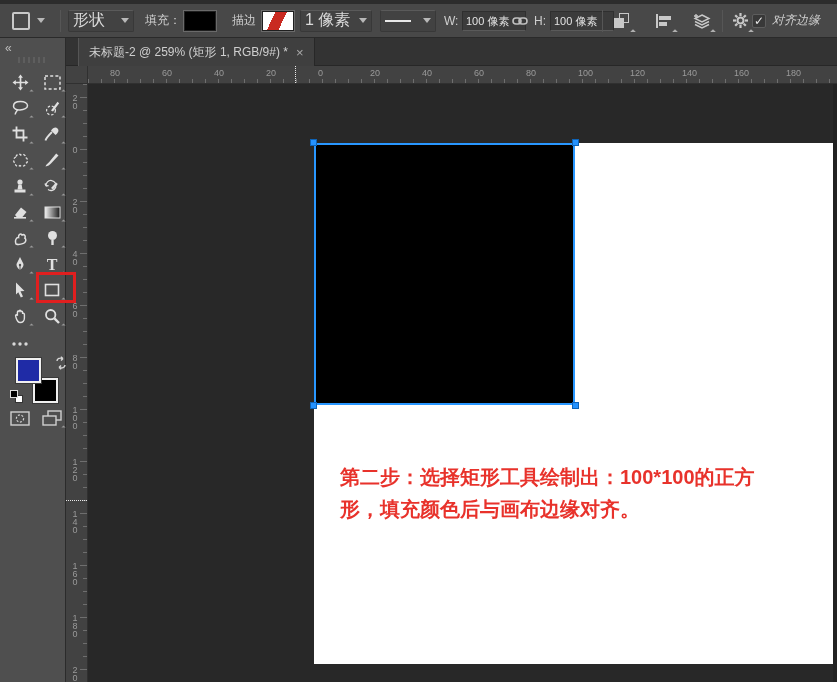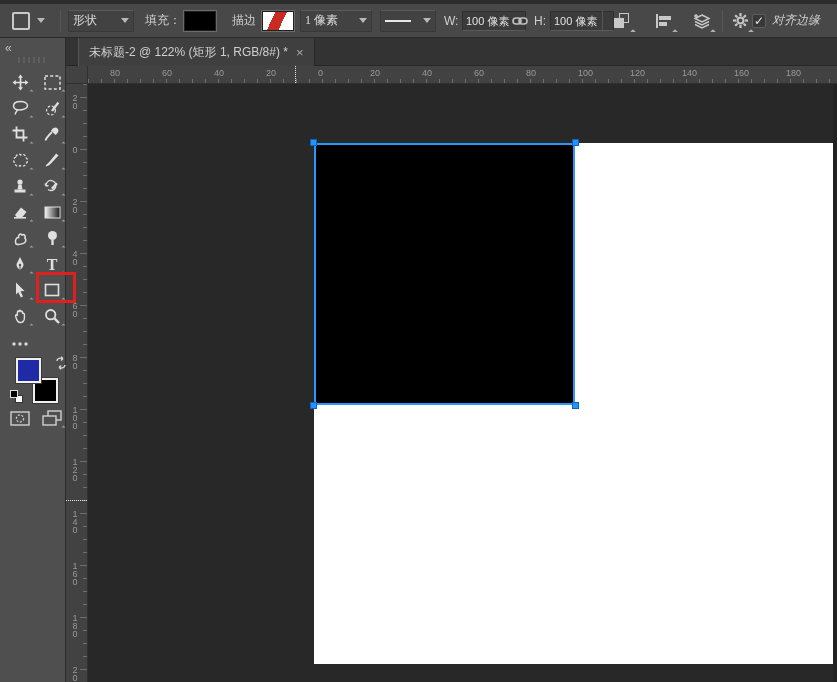--- a/index.html
+++ b/index.html
@@ -6,21 +6,21 @@
   html,body { width:837px; height:682px; overflow:hidden; background:#282828;
     font-family:"Liberation Sans","DejaVu Sans",sans-serif; }
 
   
   #options-bar { position:absolute; left:0; top:0; width:837px; height:38px;
     background:#484848; border-top:4px solid #2c2c2c; border-bottom:1px solid #2a2a2a; }
   #options-bar .item { position:absolute; top:0; height:33px; display:flex; align-items:center; }
   .opt-label { color:#cfcfcf; font-size:12px; white-space:nowrap; }
   .combo { background:#424242; border:1px solid #383838; border-top-color:#5a5a5a;
     border-radius:2px; height:22px; display:flex; align-items:center; color:#dadada;
-    font-size:12px; padding:0 4px; position:relative;font-family:Liberation Serif, serif; }
+    font-size:16px; padding:0 4px; position:relative; }
   .combo .caret { margin-left:auto; }
   .caret { width:0; height:0; border-left:4px solid transparent; border-right:4px solid transparent;
     border-top:5px solid #b8b8b8; display:inline-block; }
   .mini-caret { position:absolute; right:-1px; bottom:-1px; width:0; height:0;
     border-left:4px solid transparent; border-top:4px solid #b0b0b0; transform:rotate(-45deg); }
   .swatch { width:32px; height:20px; border:1px solid #1f1f1f; outline:1px solid #6a6a6a; }
   .field { background:#3b3b3b; border:1px solid #2f2f2f; border-bottom-color:#5a5a5a;
     height:20px; color:#e2e2e2; font-size:11px; padding:2px 3px; overflow:hidden;
     white-space:nowrap; width:64px; }
   .vsep { position:absolute; top:6px; width:1px; height:22px; background:#3a3a3a;
@@ -203,21 +203,21 @@
   <div class="item" style="left:752px;">
     <div class="checkbox">✓</div>
   </div>
   <div class="item" style="left:772px;font-style:italic;">
       <span class="opt-label">对齐边缘</span>
     </div>
 </div>
 
 <div id="tab-bar">
   <div id="doc-tab">
-    <span class="title">未标题-2 @ 122% (矩形 1, RGB/8#) *</span>
+    <span class="title">未标题-2 @ 259% (矩形 1, RGB/9#) *</span>
     <span class="close">×</span>
   </div>
 </div>
 
 <div id="tools-dock">
   <div id="collapse-btn">«</div>
   <div id="dock-grip"></div>
   <div id="tools-grid">
       <div class="tool-cell" style="left: 6px; top: 32px;">
         <svg width="17" height="17" viewBox="0 0 16 16">
@@ -536,15 +536,19 @@
 
 <div id="viewport">
   <div id="canvas-white">
     <div id="shape-square" style="background: rgb(0, 0, 0);">
       <div id="shape-path" style="border-color: rgb(41, 151, 255);"></div>
       <div class="handle" style="left:-4px; top:-4px;"></div>
       <div class="handle" style="right:-4px; top:-4px;"></div>
       <div class="handle" style="left:-4px; bottom:-4px;"></div>
       <div class="handle" style="right:-4px; bottom:-4px;"></div>
     </div>
+    <div id="annotation-text" style="color: rgb(232, 50, 43);">
+      <div>第二步：选择矩形工具绘制出：100*100的正方</div>
+      <div>形，填充颜色后与画布边缘对齐。</div>
+    </div>
   </div>
   <div id="win-edge"></div>
 </div>
 
 </body></html>

